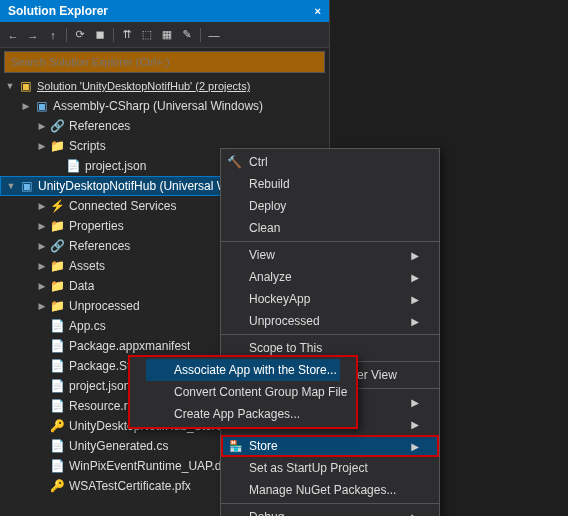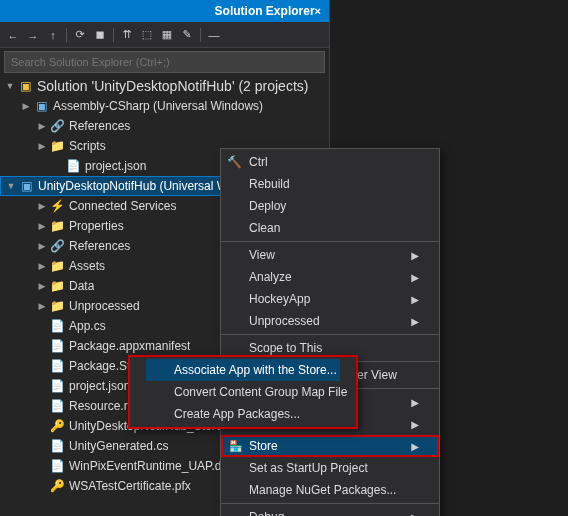--- a/index.html
+++ b/index.html
@@ -26,21 +26,21 @@
     }
 
     .panel-title-bar {
       background: #007acc;
       color: #ffffff;
       padding: 4px 8px;
       font-size: 12px;
       font-weight: 600;
       display: flex;
       align-items: center;
-      justify-content: flex-end;
+      justify-content: space-between;
       height: 22px;
     }
 
     .toolbar {
       background: #2d2d30;
       padding: 2px 4px;
       display: flex;
       align-items: center;
       gap: 2px;
       height: 26px;
@@ -61,21 +61,21 @@
     }
 
     .toolbar-separator {
       width: 1px;
       height: 14px;
       background: #555;
       margin: 0 2px;
     }
 
     .search-bar {
-      background: #404040;
+      background: #a16207;
       border: 1px solid #555;
       color: #ccc;
       padding: 2px 6px;
       font-size: 11px;
       height: 22px;
       margin: 3px 4px;
       width: calc(100% - 8px);
     }
 
     .tree-container {
@@ -208,21 +208,21 @@
 
   
   <input class="search-bar" type="text" placeholder="Search Solution Explorer (Ctrl+;)" style="">
 
   
   <div class="tree-container">
 
     <div class="tree-item indent-0">
       <span class="expand-icon">▼</span>
       <span class="item-icon icon-solution">▣</span>
-      <span class="item-label" style="font-size:14px;">Solution 'UnityDesktopNotifHub' (2 projects)</span>
+      <span class="item-label" style="font-size:11px;text-decoration:underline;">Solution 'UnityDesktopNotifHub' (2 projects)</span>
     </div>
 
     <div class="tree-item indent-1">
       <span class="expand-icon">▶</span>
       <span class="item-icon icon-project">▣</span>
       <span class="item-label">Assembly-CSharp (Universal Windows)</span>
     </div>
 
     <div class="tree-item indent-2" style="padding-left:34px;">
       <span class="expand-icon">▶</span>

